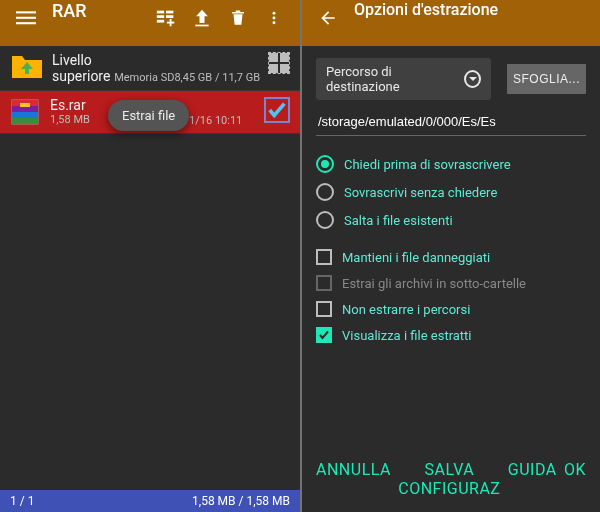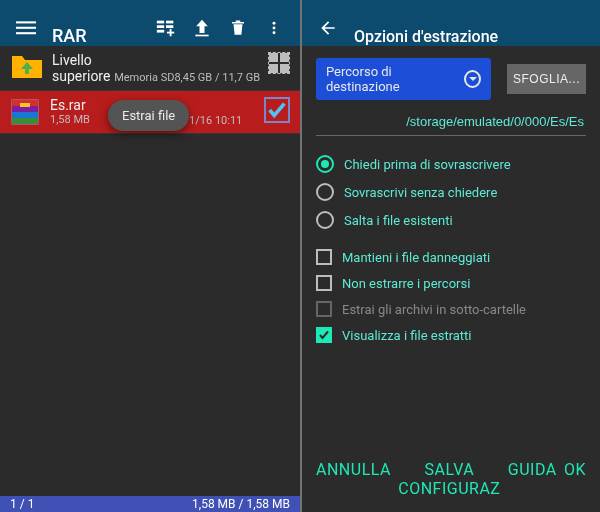--- a/index.html
+++ b/index.html
@@ -1,44 +1,44 @@
 <!DOCTYPE html>
 <html><head>
 <meta charset="utf-8">
 <style>
   * { box-sizing: border-box; margin: 0; padding: 0; }
   body { width: 600px; height: 512px; font-family: Roboto, Arial, sans-serif; background: #2b2b2b; overflow: hidden; }
   .app { display: flex; width: 600px; height: 512px; }
   .pane { height: 512px; position: relative; display: flex; flex-direction: column; }
   .left { width: 300px; background: #2b2b2b; }
   .right { width: 300px; background: #2b2b2b; border-left: 2px solid #737373; }
-  .appbar { background: #0c4a6e; height: 46px; display: flex; align-items: flex-end; padding: 0 8px; color: #fff; }
+  .appbar { background: #a16207; height: 46px; display: flex; align-items: flex-start; padding: 0 8px; color: #fff; }
   .appbar .title { font-size: 18px; font-weight: 500; margin-left: 8px; flex: 0 0 auto; }
   .appbar .spacer { flex: 1; }
   .appbar .icon-btn { width: 36px; height: 36px; display: inline-flex; align-items: center; justify-content: center; color: #fff; }
   .left-content { flex: 1; background: #2b2b2b; position: relative; }
   .row { display: flex; padding: 6px 10px; border-bottom: 1px solid #383838; }
   .row .filecol { flex: 1; display: flex; flex-direction: column; }
   .row .meta { display: flex; flex-direction: row; align-items: flex-end; font-size: 11px; color: #bdbdbd; margin-right: 8px; min-width: 90px; }
   .row .fname { color: #f0f0f0; font-size: 14px; }
   .row .fsub { color: #bdbdbd; font-size: 11px; }
   .folder-icon { width: 32px; height: 26px; margin-right: 10px; position: relative; }
   .rar-icon { width: 30px; height: 30px; margin-right: 10px; position: relative; }
   .select-box { width: 26px; height: 26px; border: 2px solid #7986cb; display: flex; align-items: center; justify-content: center; }
   .grid-icon { width: 22px; height: 22px; border: 1px dashed #bdbdbd; display: grid; grid-template-columns: 1fr 1fr; grid-template-rows: 1fr 1fr; gap: 2px; }
   .grid-icon div { background: #bdbdbd; }
   .tooltip { position: absolute; top: 54px; left: 108px; background: #545454; color: #eaeaea; font-size: 13px; padding: 8px 14px; border-radius: 16px; box-shadow: 0 3px 8px rgba(0,0,0,0.5); z-index: 5; }
-  .left-footer { background: #3f51b5; color: #fff; font-size: 12px; display: flex; align-items: center; padding: 0 10px; height: 16px; }
+  .left-footer { background: #3f51b5; color: #fff; font-size: 12px; display: flex; align-items: center; padding: 0 10px; height: 22px; }
   .left-footer .spacer { flex: 1; }
   .right-content { flex: 1; padding: 12px 14px 0 14px; color: #e0e0e0; overflow: hidden; }
   .dest-row { display: flex; align-items: center; gap: 8px; margin-bottom: 10px; }
-  .dest-chip { background: #1d4ed8; color: #e8e8e8; padding: 6px 10px; border-radius: 3px; font-size: 13px; display: inline-flex; align-items: center; gap: 6px; }
+  .dest-chip { background: #404040; color: #e8e8e8; padding: 6px 10px; border-radius: 3px; font-size: 13px; display: inline-flex; align-items: center; gap: 6px; }
   .dest-chip .round { width: 18px; height: 18px; border: 2px solid #e8e8e8; border-radius: 50%; display: flex; align-items: center; justify-content: center; }
   .browse-btn { background: #666; color: #eee; font-size: 12px; padding: 8px 6px; border: none; letter-spacing: .5px; }
-  .path-input { width: 100%; background: transparent; border: none; border-bottom: 1px solid #666; color: #5eead4; font-size: 13px; padding: 4px 2px 6px 2px; outline: none; margin-bottom: 14px; text-align: right; }
+  .path-input { width: 100%; background: transparent; border: none; border-bottom: 1px solid #666; color: #ffffff; font-size: 13px; padding: 4px 2px 6px 2px; outline: none; margin-bottom: 14px; }
   .radio-row, .check-row { display: flex; align-items: center; gap: 10px; font-size: 13px; padding: 5px 0; color: #5eead4; }
   .radio { width: 18px; height: 18px; border: 2px solid #1de9b6; border-radius: 50%; display: flex; align-items: center; justify-content: center; flex-shrink: 0; }
   .radio.unchecked { border-color: #bdbdbd; }
   .radio .dot { width: 8px; height: 8px; background: #1de9b6; border-radius: 50%; }
   .check { width: 16px; height: 16px; border: 2px solid #bdbdbd; flex-shrink: 0; display: flex; align-items: center; justify-content: center; }
   .check.on { background: #1de9b6; border-color: #1de9b6; }
   .check.disabled { border-color: #666; }
   .group-gap { height: 10px; }
   .right-footer { display: flex; justify-content: space-between; padding: 12px 14px 14px 14px; }
   .right-footer .act { color: #1de9b6; font-size: 16px; letter-spacing: .5px; text-align: center; }
@@ -192,27 +192,27 @@
         <span class="radio unchecked"></span>
         <span>Salta i file esistenti</span>
       </div>
 
       <div class="group-gap"></div>
 
       <div class="check-row">
         <span class="check"></span>
         <span>Mantieni i file danneggiati</span>
       </div>
+      <div class="check-row disabled-text">
+        <span class="check disabled"></span>
+        <span>Estrai gli archivi in sotto-cartelle</span>
+      </div>
       <div class="check-row">
         <span class="check"></span>
         <span>Non estrarre i percorsi</span>
-      </div>
-      <div class="check-row disabled-text">
-        <span class="check disabled"></span>
-        <span>Estrai gli archivi in sotto-cartelle</span>
       </div>
       <div class="check-row">
         <span class="check on">
           <svg width="12" height="12" viewBox="0 0 24 24" fill="none" stroke="#2b2b2b" stroke-width="4">
               <path d="M4 12l5 6L20 5"></path>
             </svg>
         </span>
         <span>Visualizza i file estratti</span>
       </div>
     </div>

